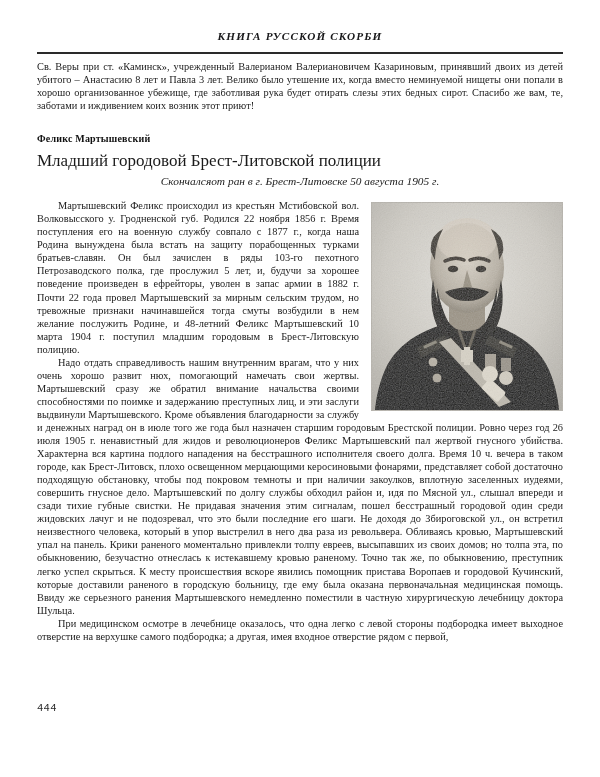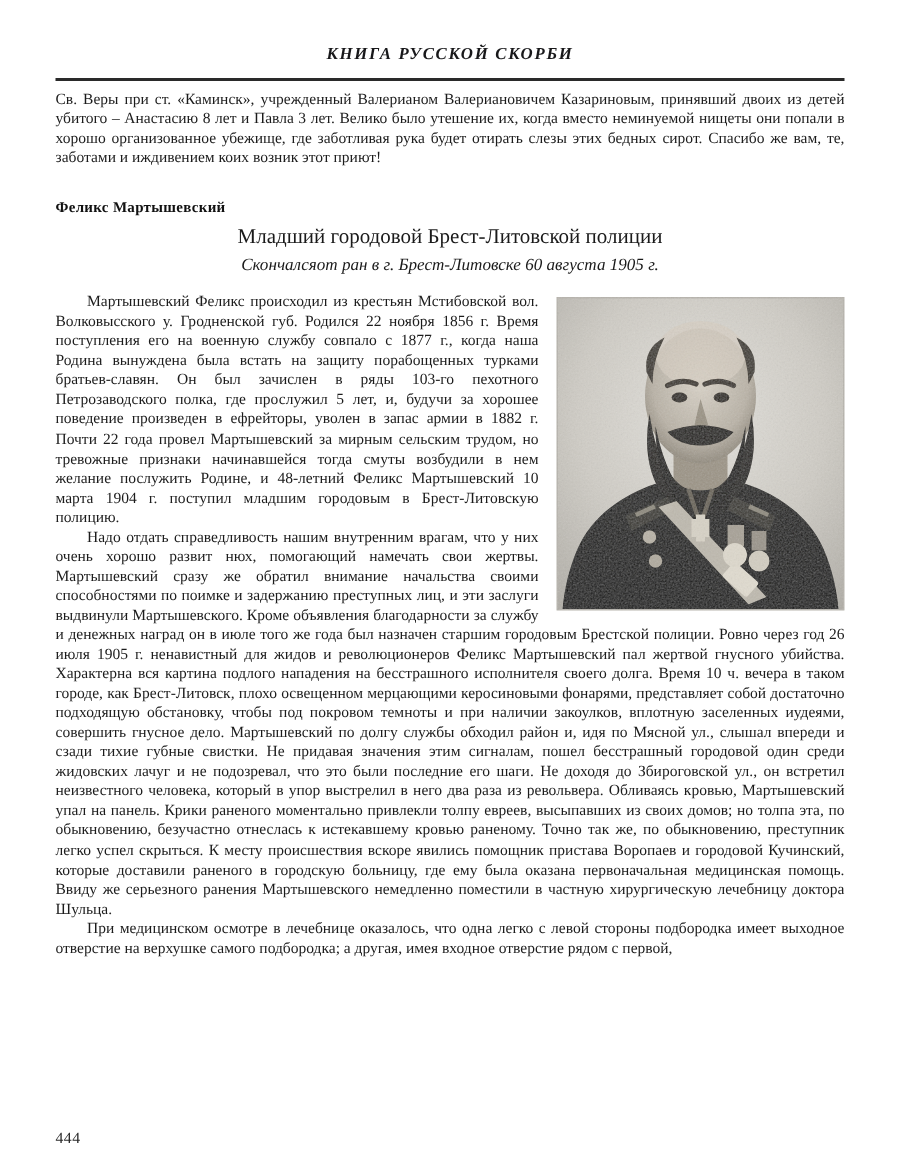--- a/index.html
+++ b/index.html
@@ -69,22 +69,22 @@
   
   .article-title {
     text-align: left;
     font-weight: 700;
     font-size: 10px;
     letter-spacing: 0.2px;
     margin: 0 0 7px 0;
     color: #111;
   }
   .article-sub {
-    text-align: center;
-    font-size: 14px;
+    text-align: left;
+    font-size: 17px;
     margin: 0 0 4px 0;
     color: #1a1a1a;
   }
   .article-date {
     text-align: center;
     font-size: 11.4px;
     font-style: italic;
     margin: 0 0 12px 0;
     color: #1a1a1a;
   }
@@ -99,23 +99,23 @@
     overflow: hidden;
     background: #cfcdc8;
     shape-outside: margin-box;
   }
   .portrait svg { display: block; width: 100%; height: 100%; }
 
   
   .folio {
     position: absolute;
     left: 37px;
-    top: 754px;
+    top: 702px;
     font-size: 10.5px;
-    font-family: Liberation Serif, serif;
+    font-family: Liberation Mono, monospace;
     color: #2a2a2a;
     letter-spacing: 0.3px;
   }
 </style>
 </head>
 <body>
 
 <div class="page">
 
   <div class="running-head">КНИГА РУССКОЙ СКОРБИ</div>
@@ -123,21 +123,21 @@
   <div class="head-rule"></div>
 
   <div class="content">
 
     <p class="body">Св. Веры при ст. «Каминск», учрежденный Валерианом Валериановичем Казариновым, принявший двоих из детей убитого – Анастасию 8 лет и Павла 3 лет. Велико было утешение их, когда вместо неминуемой нищеты они попали в хорошо организованное убежище, где заботливая рука будет отирать слезы этих бедных сирот. Спасибо же вам, те, заботами и иждивением коих возник этот приют!</p>
 
     <div class="gap-after-intro"></div>
 
     <div class="article-title">Феликс Мартышевский</div>
     <div class="article-sub">Младший городовой Брест-Литовской полиции</div>
-    <div class="article-date">Скончалсяот ран в г. Брест-Литовске 60 августа 1905 г.</div>
+    <div class="article-date">Скончалсяот ран в г. Брест-Литовске 50 августа 1905 г.</div>
 
     <div class="portrait">
       <svg viewBox="0 0 192 209" preserveAspectRatio="none" aria-hidden="true">
         <defs>
           <radialGradient id="bgv" cx="50%" cy="38%" r="78%">
             <stop offset="0%" stop-color="#e3e1dc"></stop>
             <stop offset="55%" stop-color="#cfccc5"></stop>
             <stop offset="100%" stop-color="#b0ada6"></stop>
           </radialGradient>
           <linearGradient id="coat" x1="0" y1="0" x2="0" y2="1">

